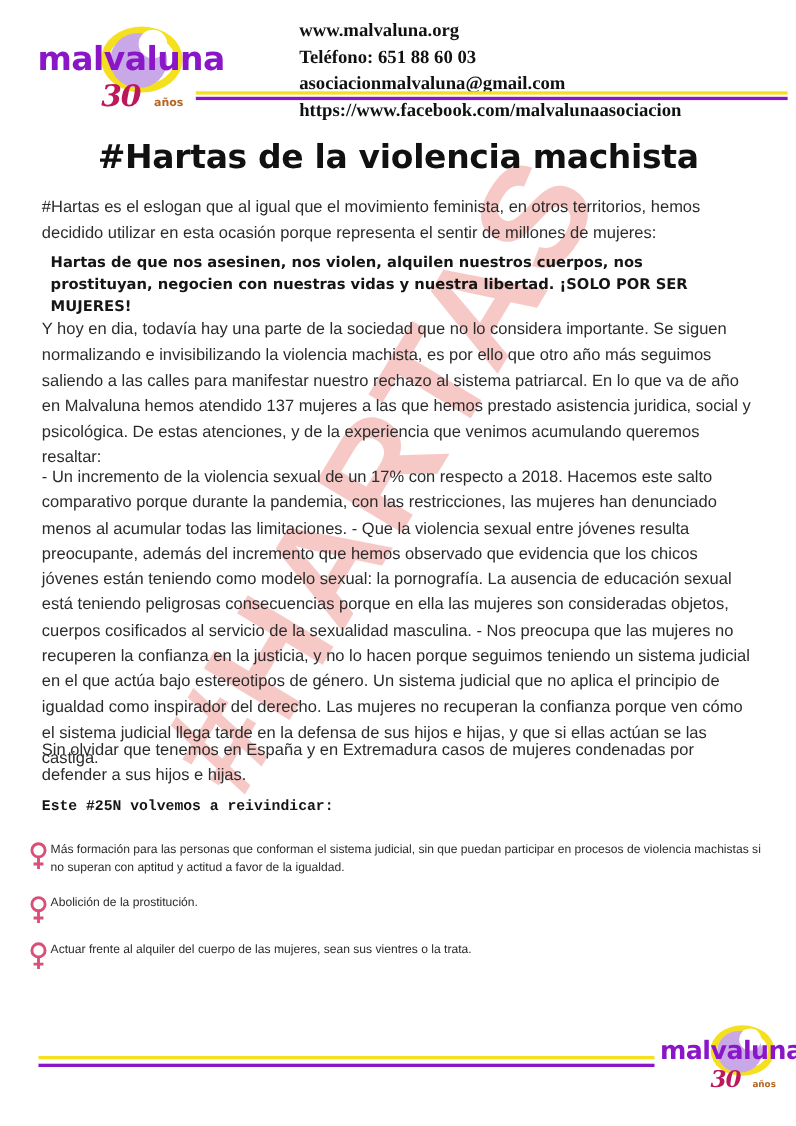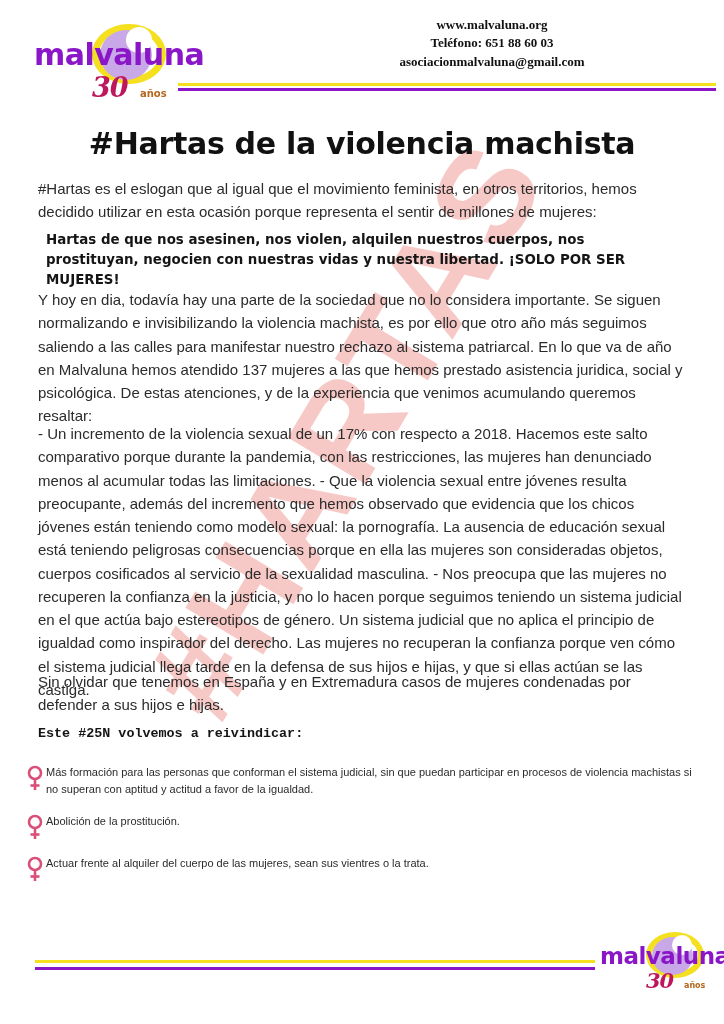--- a/index.html
+++ b/index.html
@@ -124,24 +124,24 @@
     font-size: 10px;
     color: #b5651d;
     line-height: 1;
   }
 
   .contact {
     position: absolute;
     right: 12px;
     top: 16px;
     width: 440px;
-    text-align: center;
+    text-align: left;
     font-family: "Liberation Serif", serif;
     font-weight: 700;
-    font-size: 13px;
+    font-size: 17px;
     line-height: 1.42;
     color: #111111;
   }
   .contact div { white-space: nowrap; }
 
   .rule-yellow-top {
     position: absolute;
     left: 178px;
     top: 83px;
     width: 538px;
@@ -327,20 +327,21 @@
       <div class="logo-moon-notch"></div>
       <div class="logo-word">malvaluna</div>
       <div class="logo-30">30</div>
       <div class="logo-anios">años</div>
     </div>
 
     <div class="contact">
       <div>www.malvaluna.org</div>
       <div>Teléfono: 651 88 60 03</div>
       <div>asociacionmalvaluna@gmail.com</div>
+      <div>https://www.facebook.com/malvalunaasociacion</div>
     </div>
 
     <div class="rule-yellow-top"></div>
     <div class="rule-purple-top"></div>
   </div>
 
   <div class="content">
 
     <div class="doc-title">#Hartas de la violencia machista</div>
 

